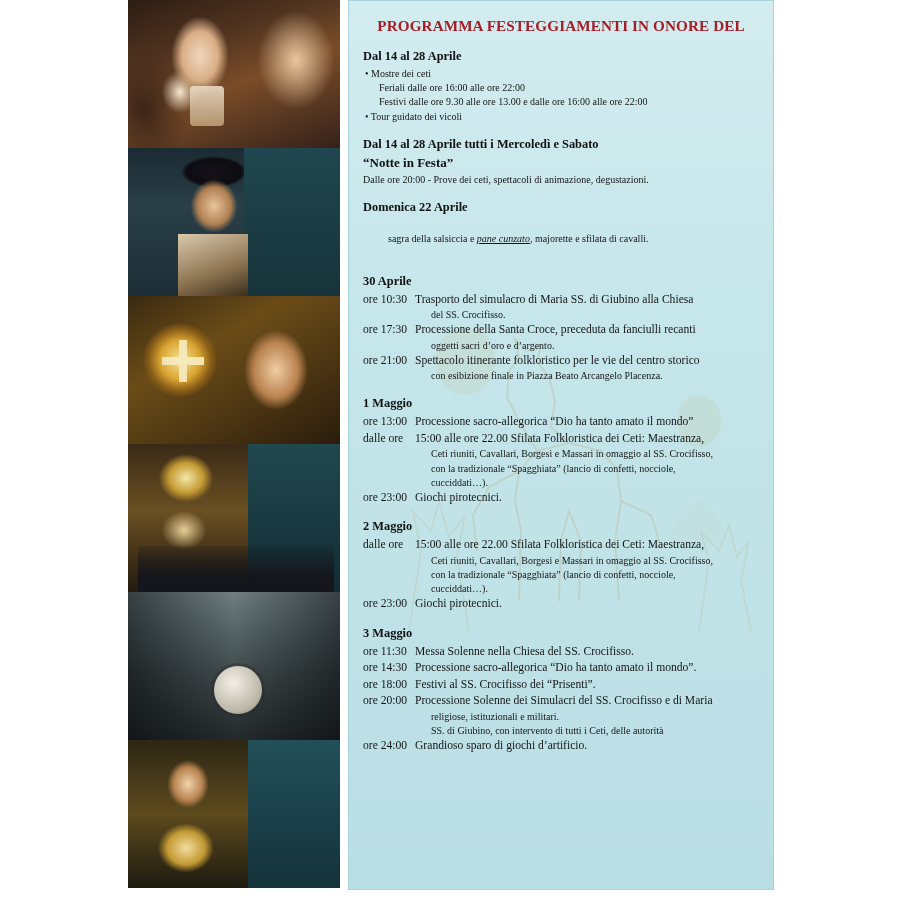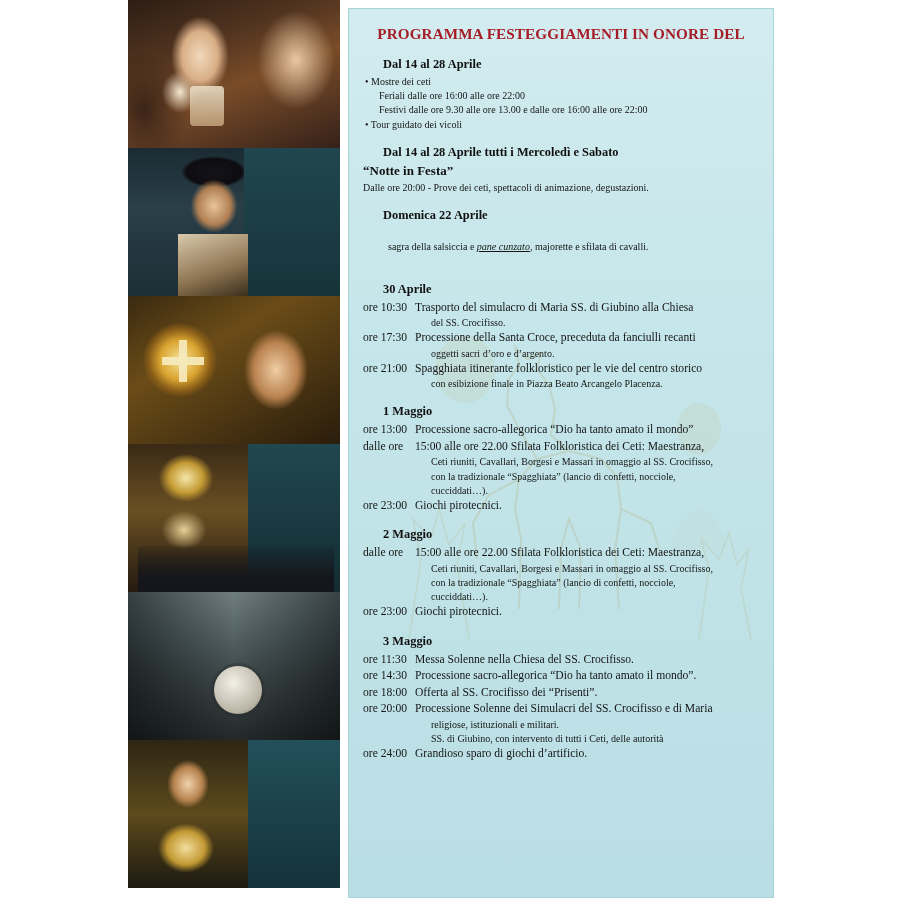--- a/index.html
+++ b/index.html
@@ -168,21 +168,21 @@
     position: absolute;
     right: 0; top: 0;
     width: 92px; height: 100%;
     background: linear-gradient(180deg,#22505a,#14323a);
   }
 
   
   .panel {
     position: absolute;
     left: 348px;
-    top: 8px;
+    top: 0px;
     width: 424px;
     height: 888px;
     background: linear-gradient(180deg, #d3ecef 0%, #c5e6ea 35%, #bfe2e7 70%, #b9dee4 100%);
     border: 1px solid #a9d3da;
     overflow: hidden;
   }
   
   .panel .watermark {
     position: absolute;
     left: 20px;
@@ -208,21 +208,20 @@
     letter-spacing: .1px;
     margin: 2px 4px 12px 4px;
   }
 
   .section { margin-bottom: 13px; }
   .sec-head {
     font-weight: bold;
     font-size: 12.4px;
     color: #111;
     margin-bottom: 3px;
-    margin-left: 20px;
   }
   .sec-sub {
     font-weight: bold;
     font-size: 13px;
     color: #111;
     margin-bottom: 2px;
   }
   .line {
     font-size: 10px;
     color: #151515;
@@ -331,21 +330,21 @@
         <div class="row">
           <span class="t">ore 17:30</span>
           <span class="d">Processione della Santa Croce, preceduta da fanciulli recanti</span>
         </div>
         <div class="row">
           <span class="t"></span>
           <span class="d line indent1">oggetti sacri d’oro e d’argento.</span>
         </div>
         <div class="row">
           <span class="t">ore 21:00</span>
-          <span class="d">Spagghiata itinerante folkloristico per le vie del centro storico</span>
+          <span class="d">Spettacolo itinerante folkloristico per le vie del centro storico</span>
         </div>
         <div class="row">
           <span class="t"></span>
           <span class="d line indent1">con esibizione finale in Piazza Beato Arcangelo Placenza.</span>
         </div>
       </div>
 
       <div class="section">
         <div class="sec-head">1 Maggio</div>
         <div class="row">
@@ -403,21 +402,21 @@
         <div class="row">
           <span class="t">ore 11:30</span>
           <span class="d">Messa Solenne nella Chiesa del SS. Crocifisso.</span>
         </div>
         <div class="row">
           <span class="t">ore 14:30</span>
           <span class="d">Processione sacro-allegorica “Dio ha tanto amato il mondo”.</span>
         </div>
         <div class="row">
           <span class="t">ore 18:00</span>
-          <span class="d">Offerta al SS. Crocifisso dei “Prisenti”.</span>
+          <span class="d">Festivi al SS. Crocifisso dei “Prisenti”.</span>
         </div>
         <div class="row">
           <span class="t">ore 20:00</span>
           <span class="d">Processione Solenne dei Simulacri del SS. Crocifisso e di Maria</span>
         </div>
         <div class="row">
           <span class="t"></span>
           <span class="d line indent1">religiose, istituzionali e militari.</span>
         </div>
         <div class="row">

